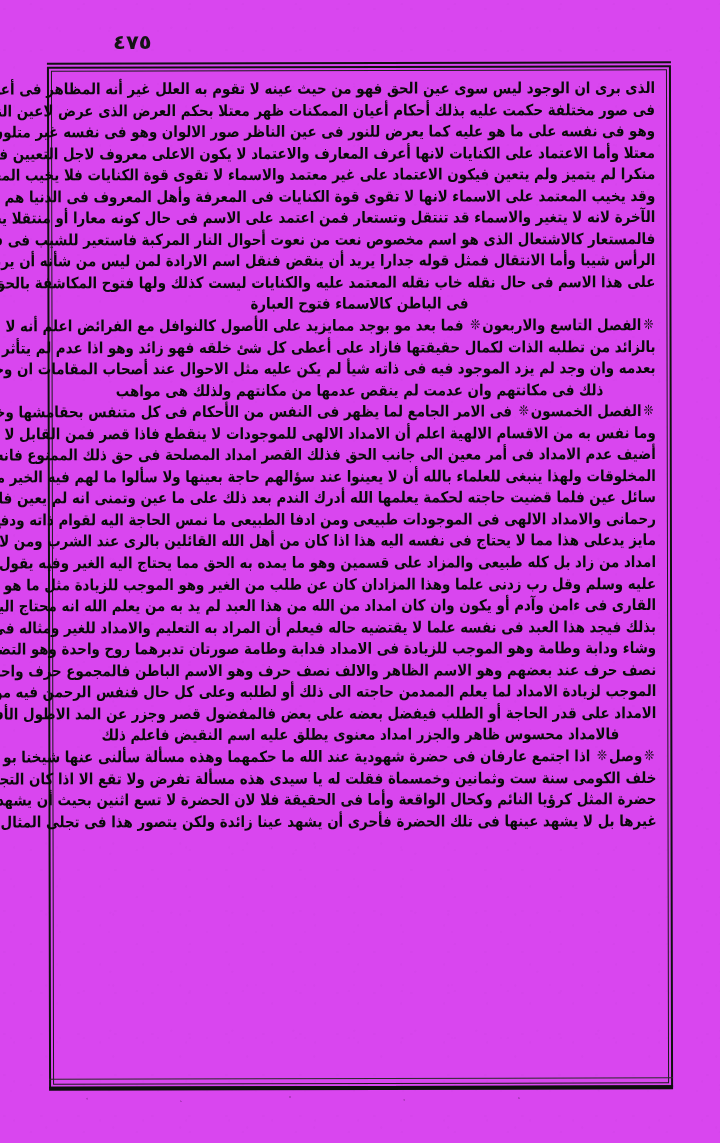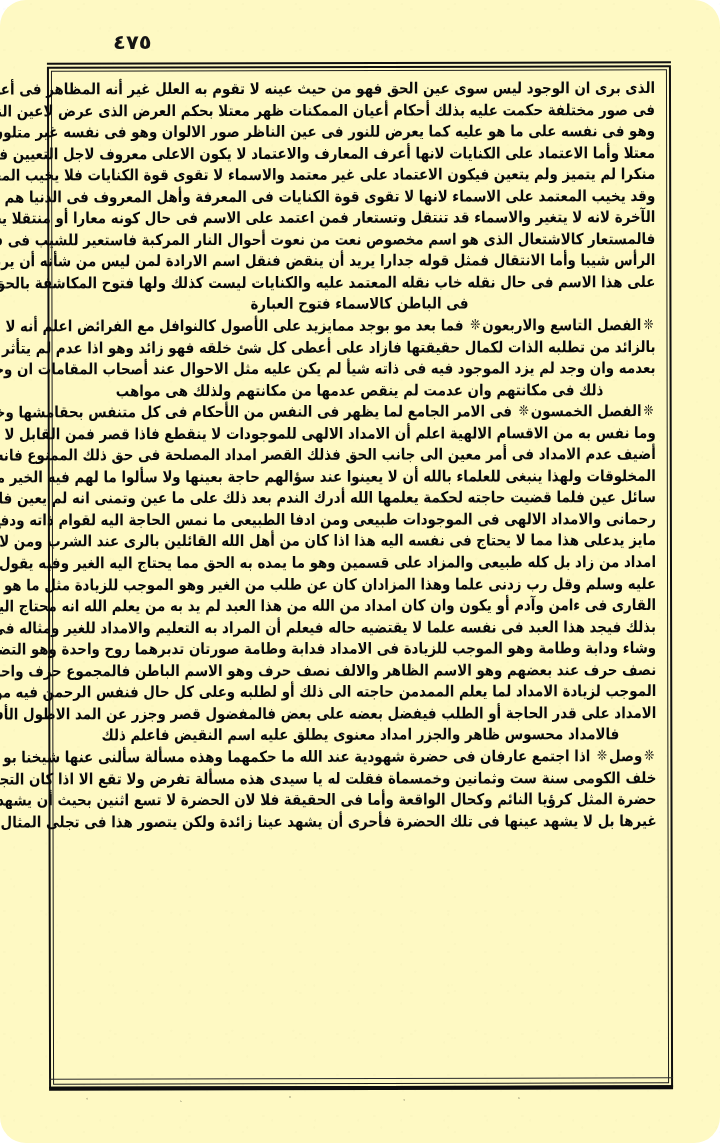--- a/index.html
+++ b/index.html
@@ -14,22 +14,21 @@
     position: relative;
     overflow: hidden;
     font-family: "DejaVu Sans", "Liberation Sans", sans-serif;
     -webkit-font-smoothing: none;
   }
 
   
   .page-scan {
     position: absolute;
     inset: 0;
-    background: #fef9c3;
-    border-radius: 26px;
+    background: #d946ef;
   }
 
   
   .paper-grain {
     position: absolute;
     inset: 0;
     pointer-events: none;
     opacity: .30;
     background-image:
       radial-gradient(circle at 12% 22%, rgba(0,0,0,.05) 0 1px, transparent 1.4px),

